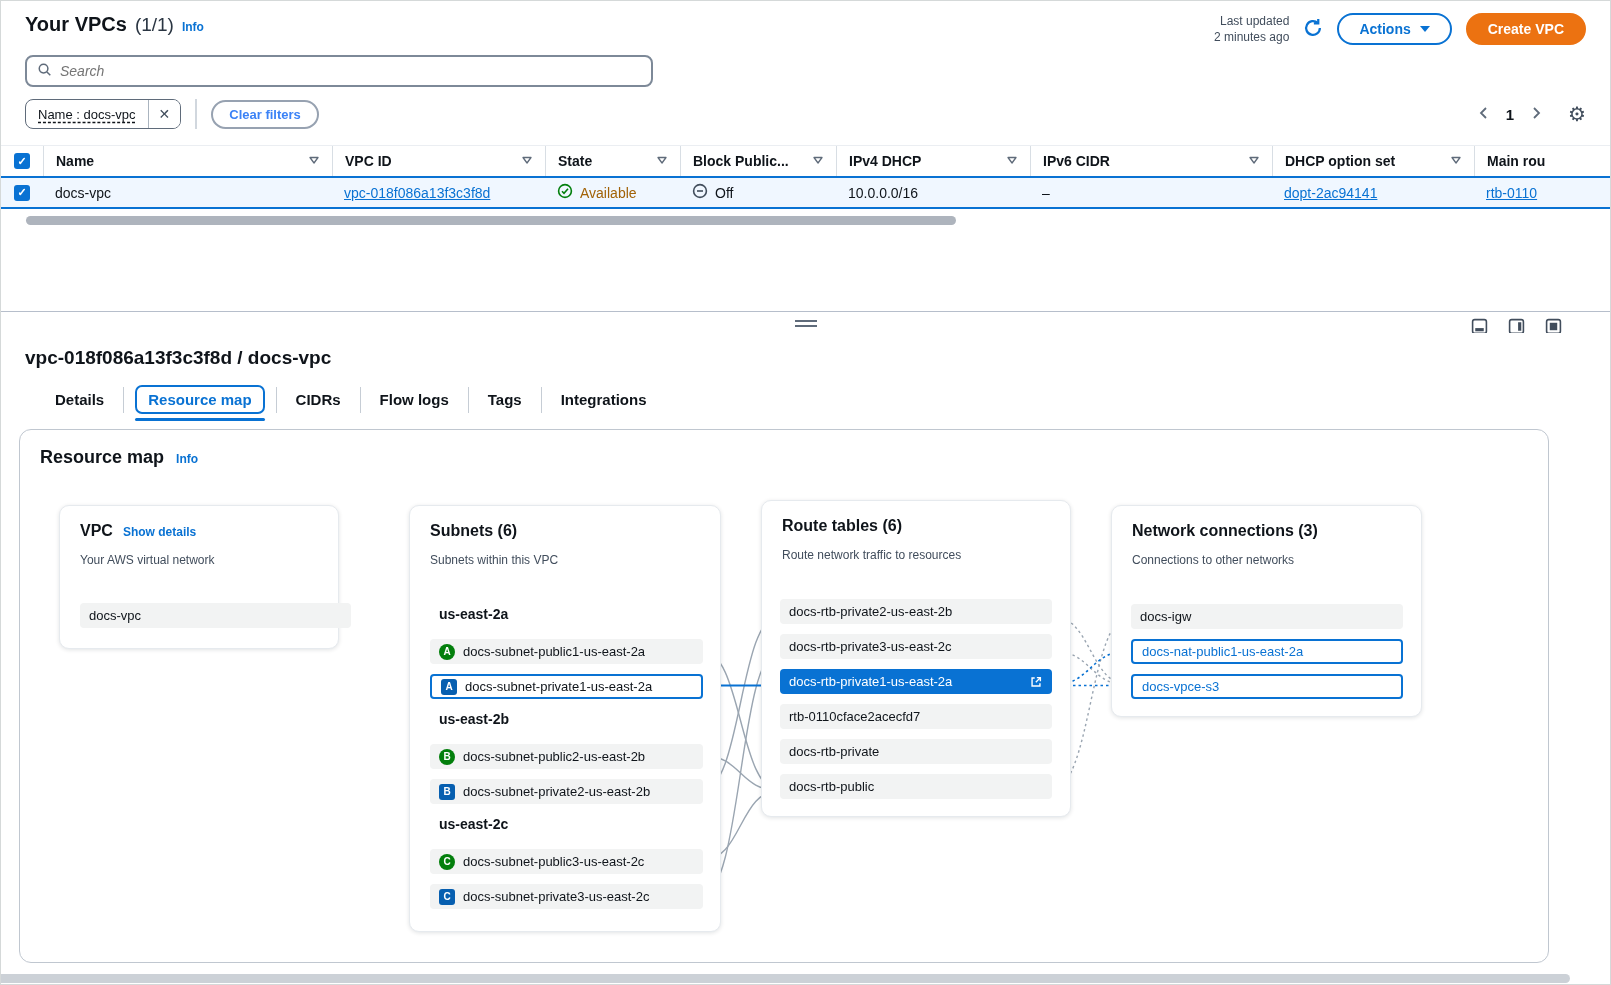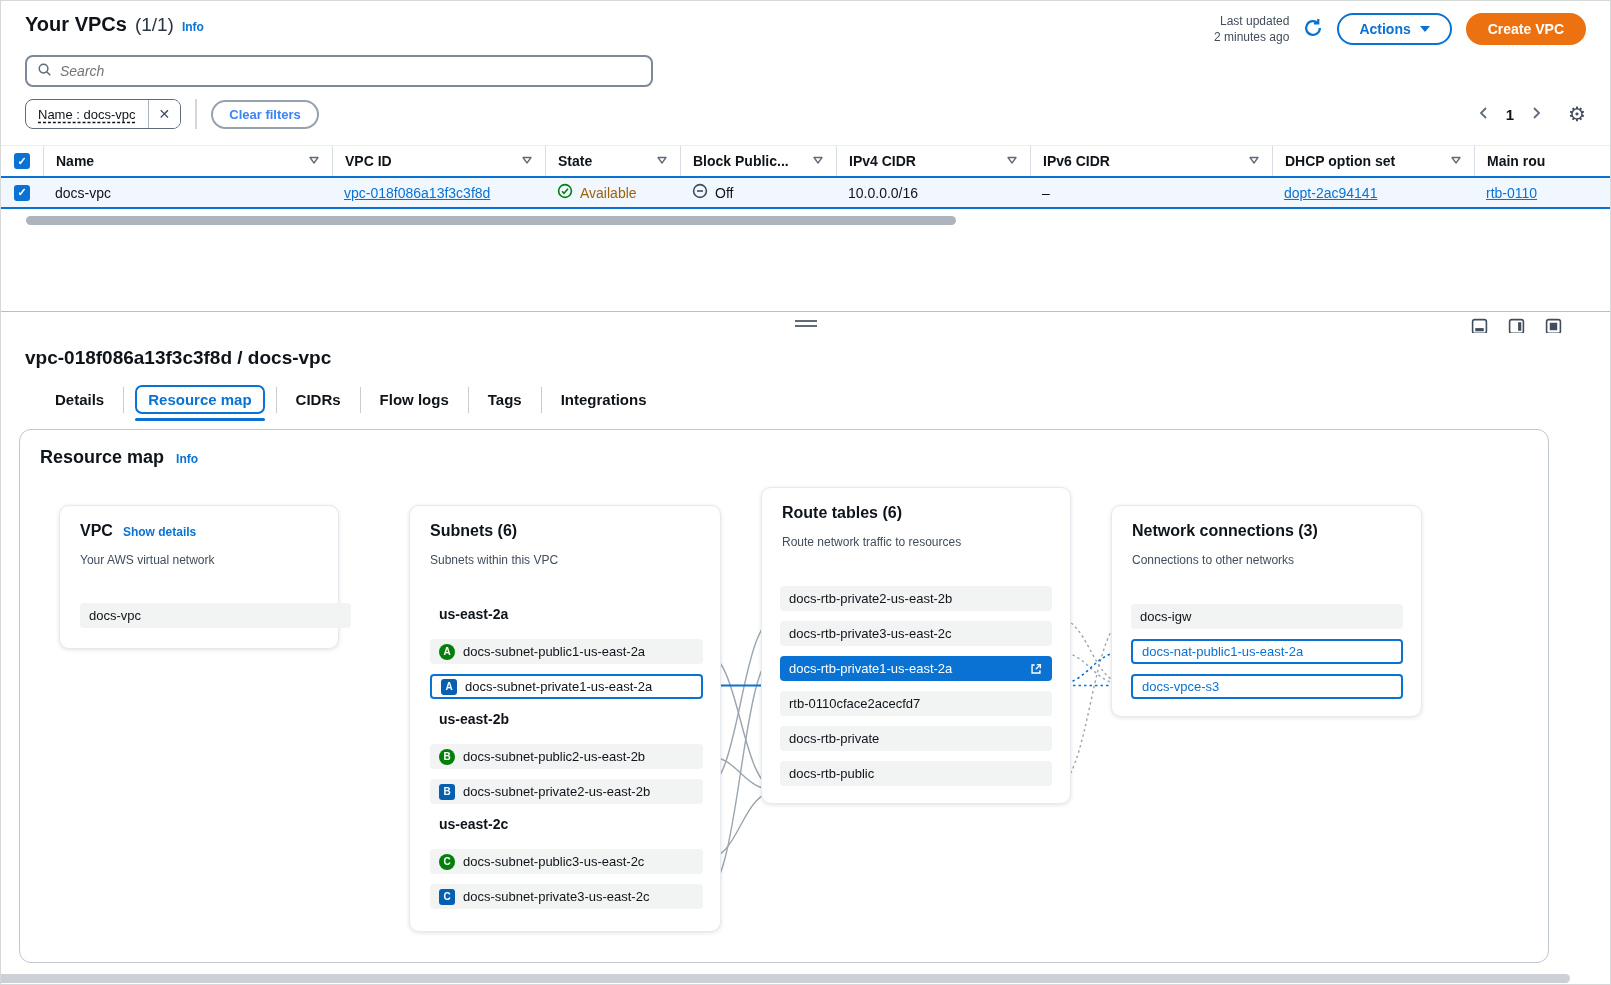--- a/index.html
+++ b/index.html
@@ -66,21 +66,21 @@
   .tab.selected { color:#0972d3; border:2px solid #0972d3; border-radius:7px; padding:4px 11px; margin:0 11px; }
   .tab.selected::after { content:""; position:absolute; left:-2px; right:-2px; bottom:-9px; height:3px; background:#0972d3; border-radius:2px; }
 
   .rm-card { position:absolute; left:18px; top:96px; width:1530px; height:534px; background:#fff; border:1px solid #c0c7d0; border-radius:12px; }
   .rm-title-row { position:absolute; left:20px; top:17px; display:flex; align-items:baseline; gap:12px; }
   .rm-title { font-size:18px; font-weight:bold; }
 
   .node-card { position:absolute; background:#fff; border:1px solid #e6eaee; border-radius:10px; box-shadow:0 1px 4px rgba(0,28,36,0.12); }
   .vpc-node-card { left:39px; top:75px; width:280px; height:144px; }
   .subnets-card  { left:389px; top:75px; width:312px; height:427px; }
-  .rtb-card      { left:741px; top:57px; width:310px; height:317px; }
+  .rtb-card      { left:741px; top:70px; width:310px; height:317px; }
   .conn-card     { left:1091px; top:75px; width:311px; height:212px; }
   .card-title-row { position:absolute; left:20px; top:16px; display:flex; align-items:baseline; gap:10px; white-space:nowrap; }
   .card-title { font-size:16px; font-weight:bold; }
   .card-sub { position:absolute; left:20px; top:47px; font-size:12px; color:#414d5c; white-space:nowrap; }
   .az-label { position:absolute; left:29px; font-size:14px; font-weight:bold; }
 
   .rm-item { position:absolute; height:25px; background:#f2f3f3; border-radius:4px; display:flex; align-items:center; gap:8px; padding:0 9px; font-size:13px; cursor:pointer; white-space:nowrap; overflow:hidden; }
   .vpc-node-card .rm-item { left:20px; width:271px; }
   .subnets-card  .rm-item { left:20px; width:273px; }
   .rtb-card      .rm-item { left:18px; width:272px; }
@@ -191,21 +191,21 @@
                 <path d="M2 3.5 h8 L6 9 z" fill="none" stroke="#5f6b7a" stroke-width="1.3" stroke-linejoin="round"></path>
               </svg></span>
         </div>
         <div class="th col-block">
           <span>Block Public...</span>
           <span><svg width="12" height="12" viewBox="0 0 12 12">
                 <path d="M2 3.5 h8 L6 9 z" fill="none" stroke="#5f6b7a" stroke-width="1.3" stroke-linejoin="round"></path>
               </svg></span>
         </div>
         <div class="th col-ipv4">
-          <span>IPv4 CIDR</span>
+          <span>IPv4 DHCP</span>
           <span><svg width="12" height="12" viewBox="0 0 12 12">
                 <path d="M2 3.5 h8 L6 9 z" fill="none" stroke="#5f6b7a" stroke-width="1.3" stroke-linejoin="round"></path>
               </svg></span>
         </div>
         <div class="th col-ipv6">
           <span>IPv6 CIDR</span>
           <span><svg width="12" height="12" viewBox="0 0 12 12">
                 <path d="M2 3.5 h8 L6 9 z" fill="none" stroke="#5f6b7a" stroke-width="1.3" stroke-linejoin="round"></path>
               </svg></span>
         </div>

